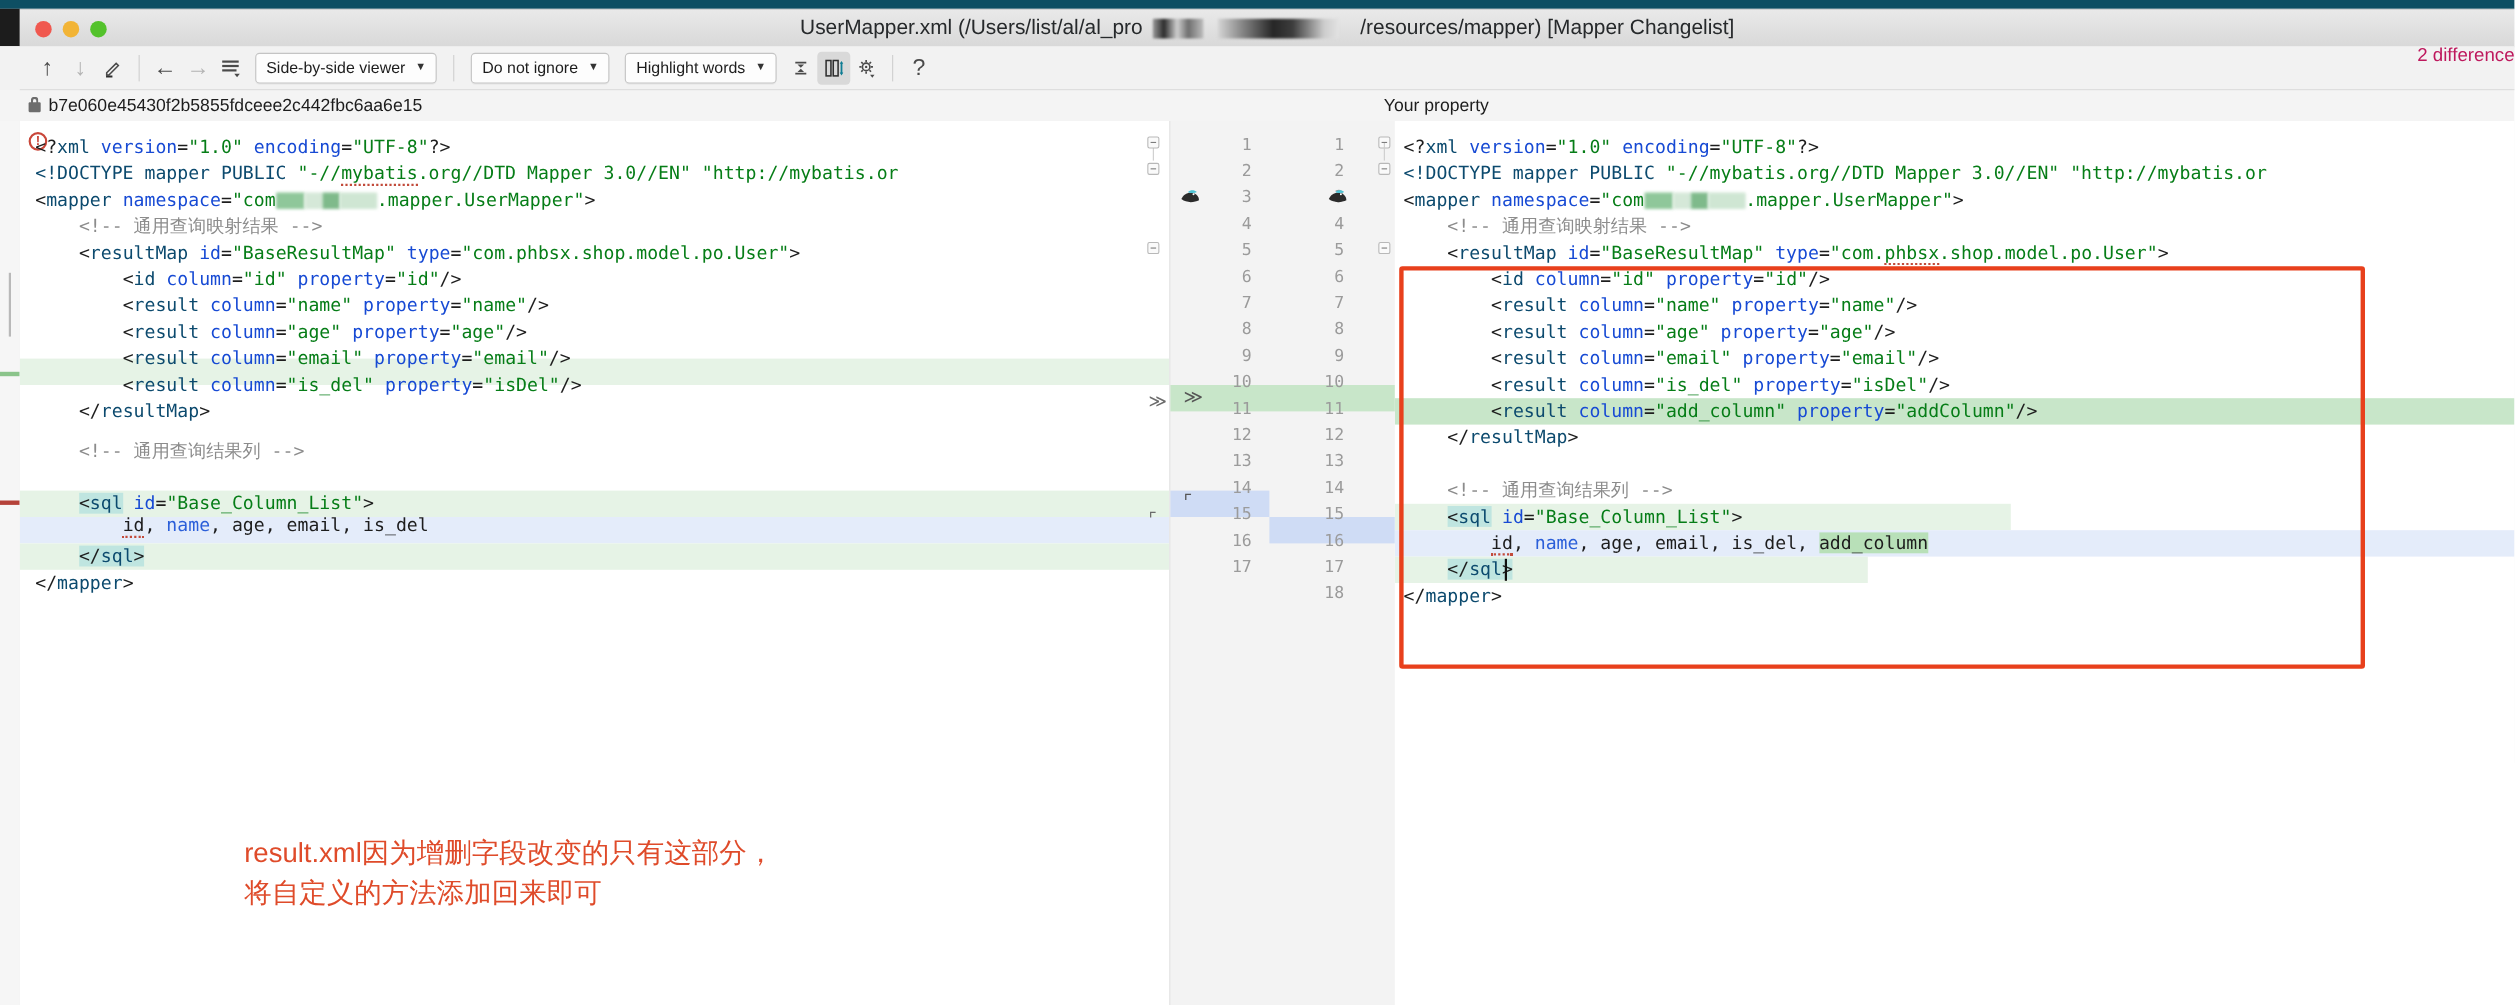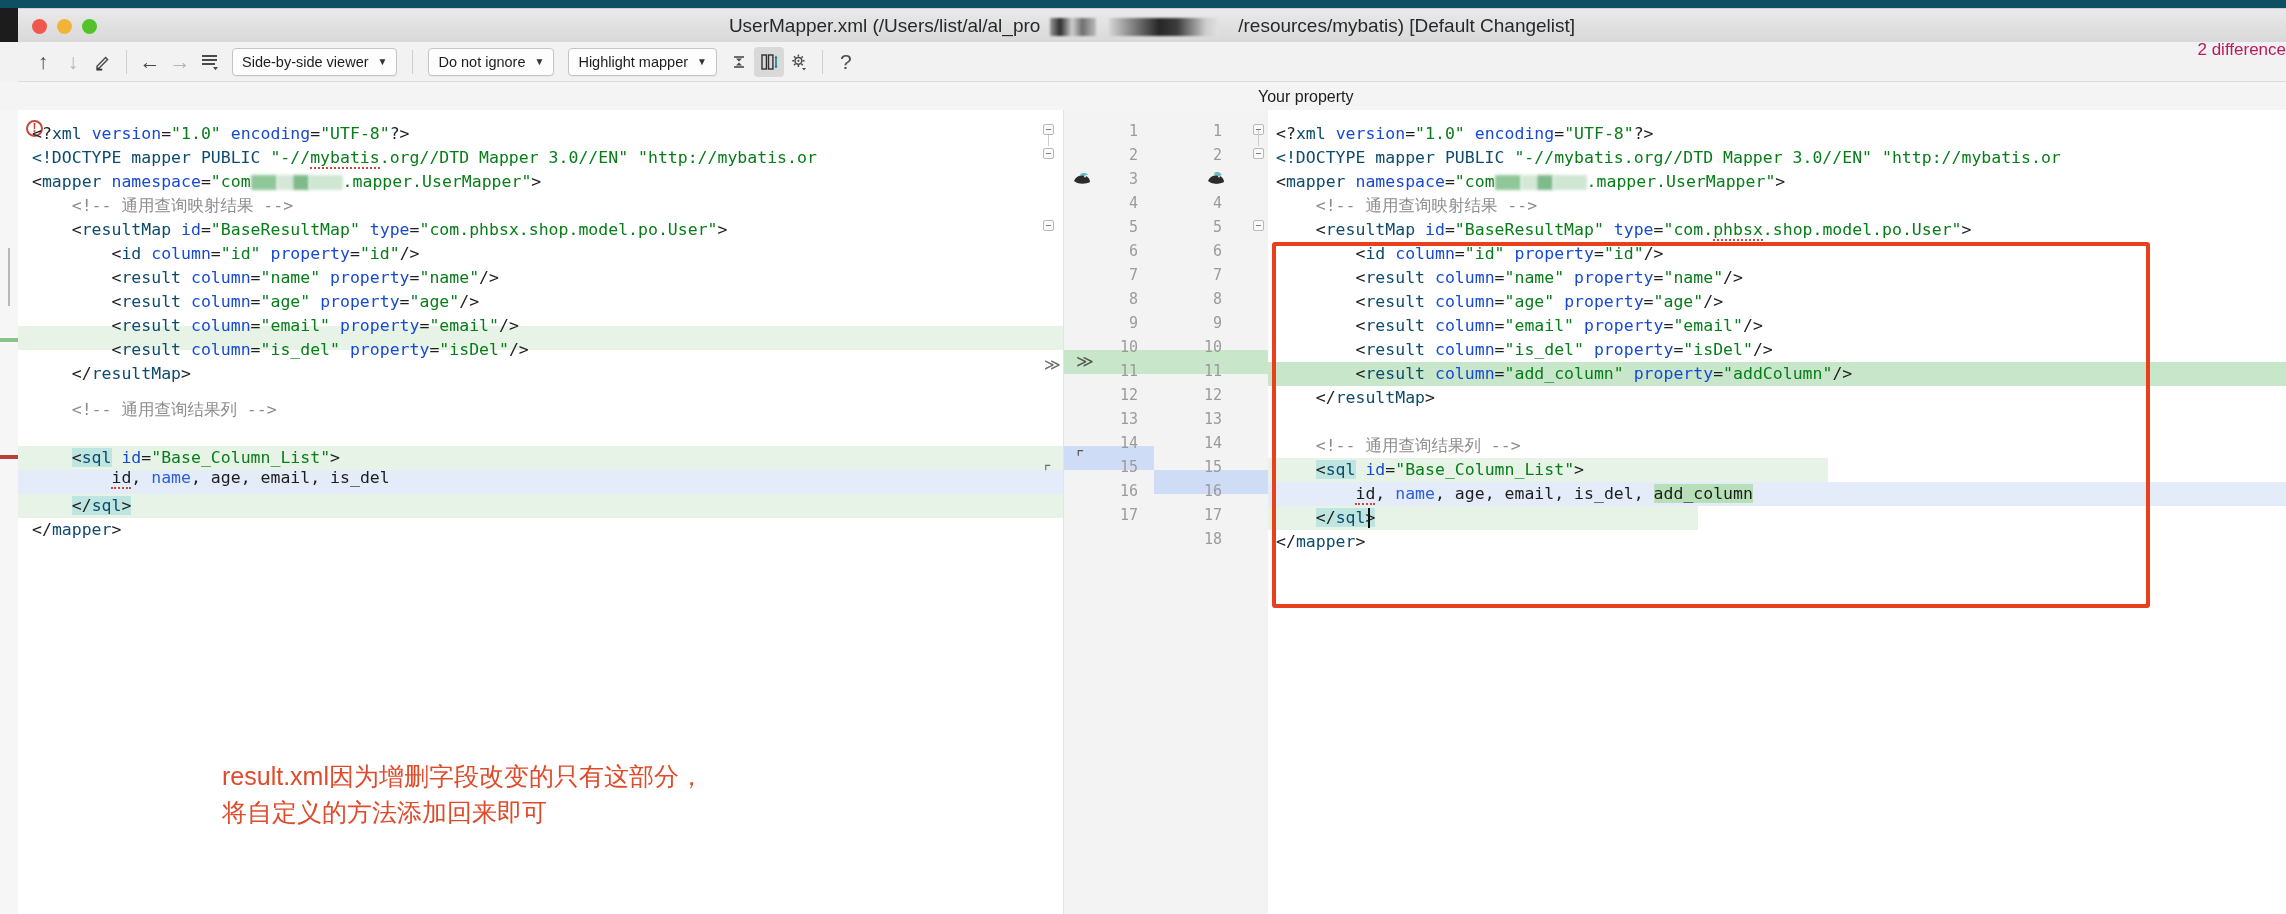--- a/index.html
+++ b/index.html
@@ -344,21 +344,21 @@
     <div class="traffic">
       <div class="dot red"></div>
       <div class="dot yellow"></div>
       <div class="dot green"></div>
     </div>
     <div class="title-text">
       <span class="title-inner">
         <span>UserMapper.xml (/Users/list/al/al_pro</span>
         <span class="censor c1"></span>
         <span class="censor c2"></span>
-        <span>/resources/mybatis) [Default Changelist]</span>
+        <span>/resources/mapper) [Mapper Changelist]</span>
       </span>
     </div>
   </div>
 
   <div class="toolbar">
     <div class="tb-icon">↑</div>
     <div class="tb-icon dim">↓</div>
     <div class="tb-icon">
       <svg width="18" height="18" viewBox="0 0 18 18" aria-hidden="true">
         <path d="M3 13.2 L11.6 4.6 L13.6 6.6 L5 15.2 L3 15.2 Z" fill="none" stroke="#4a4a4a" stroke-width="1.4"></path>
@@ -380,21 +380,21 @@
     <div class="tb-combo">
       <span>Side-by-side viewer</span>
       <span class="caret">▼</span>
     </div>
     <div class="tb-sep"></div>
     <div class="tb-combo">
       <span>Do not ignore</span>
       <span class="caret">▼</span>
     </div>
     <div class="tb-combo">
-      <span>Highlight mapper</span>
+      <span>Highlight words</span>
       <span class="caret">▼</span>
     </div>
 
     <div class="tb-icon">
       <svg width="20" height="20" viewBox="0 0 20 20" aria-hidden="true">
         <path d="M5 5 h10" stroke="#4a4a4a" stroke-width="1.6"></path>
         <path d="M7 6.6 h6 l-3 3 Z" fill="#4a4a4a"></path>
         <path d="M7 13.4 h6 l-3 -3 Z" fill="#4a4a4a"></path>
         <path d="M5 15 h10" stroke="#4a4a4a" stroke-width="1.6"></path>
       </svg>
@@ -424,20 +424,24 @@
         </g>
         <path d="M13 16 h4 l-2 2.6 Z" fill="#4a4a4a"></path>
       </svg>
     </div>
     <div class="tb-sep"></div>
     <div class="tb-icon">?</div>
   </div>
 
   <div class="diff-count">2 difference</div>
 
+  <div class="panel-head left">
+    <span class="lock-icon"></span>
+    <span>b7e060e45430f2b5855fdceee2c442fbc6aa6e15</span>
+  </div>
   <div class="panel-head right">
     <span>Your property</span>
   </div>
 
   <div class="left-strip">
     <div class="edge-line" style="top:138px;height:58px;"></div>
     <div class="edge-mark g" style="top:228px;"></div>
     <div class="edge-mark r" style="top:345px;"></div>
   </div>
 

